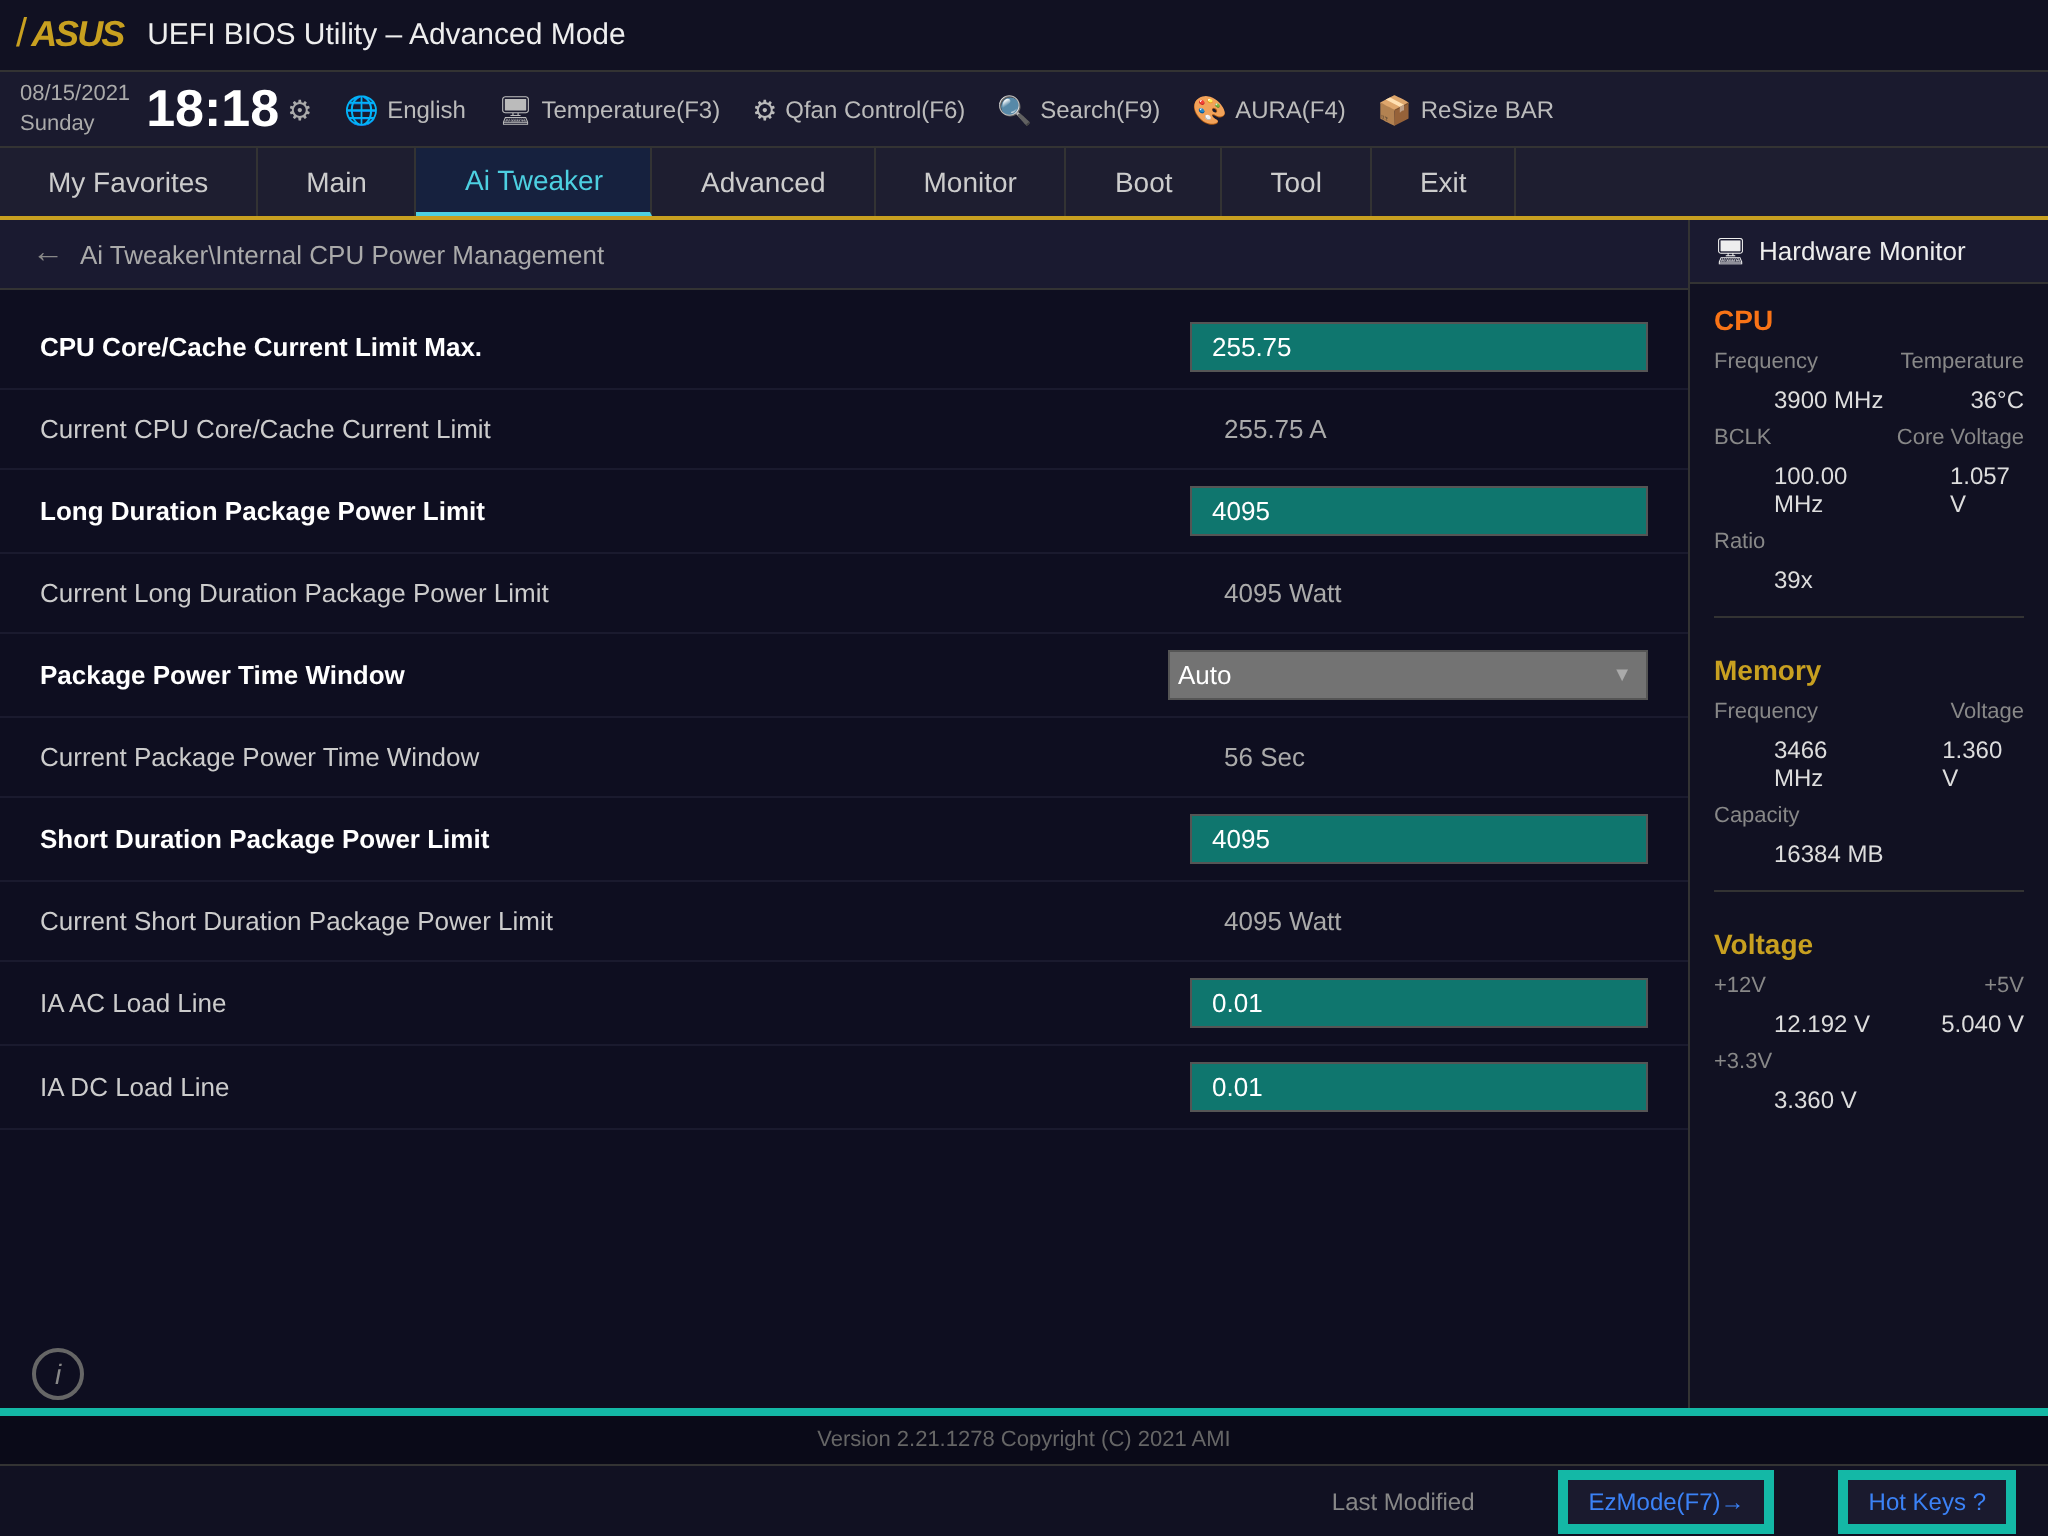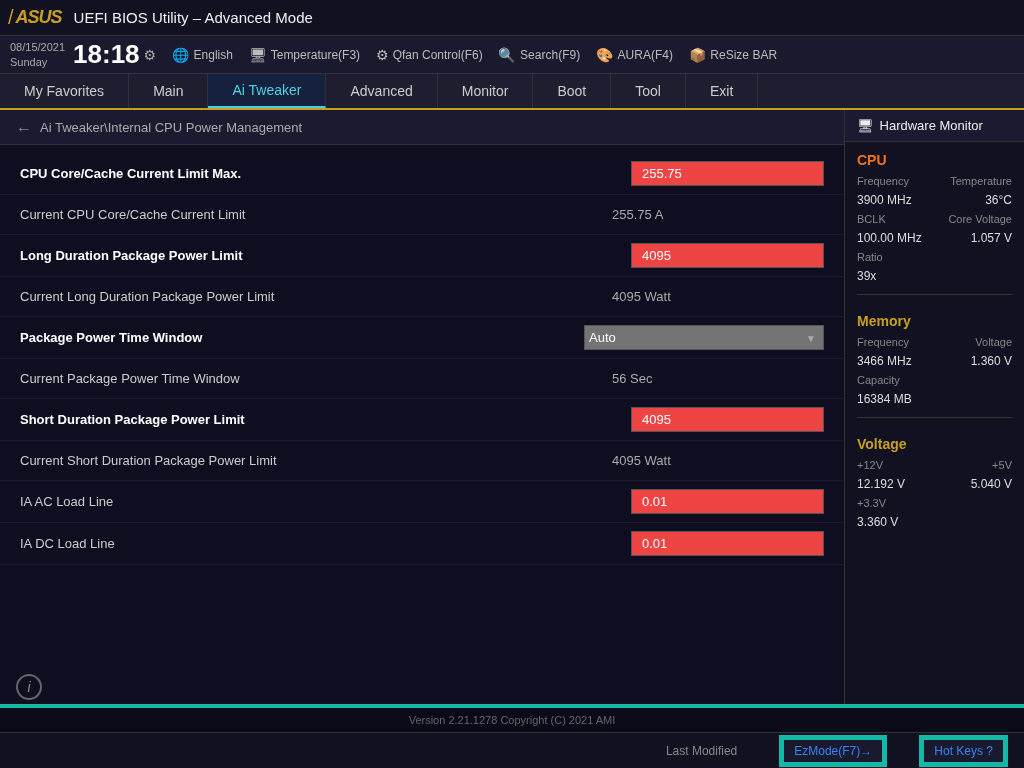--- a/index.html
+++ b/index.html
@@ -180,25 +180,25 @@
       font-weight: bold;
     }
     .settings-value {
       font-size: 13px;
       color: #aaa;
       min-width: 220px;
       text-align: left;
       padding-left: 8px;
     }
     .settings-input {
-      background: #ef4444;
+      background: #0f766e;
       border: 1px solid #555;
       color: #fff;
       padding: 4px 10px;
-      width: 193px;
+      width: 229px;
       font-size: 13px;
       outline: none;
     }
     .settings-select {
       background: #737373;
       border: 1px solid #555;
       color: #fff;
       padding: 4px 4px;
       width: 240px;
       font-size: 13px;
@@ -250,20 +250,21 @@
       justify-content: space-between;
       padding: 3px 12px;
     }
     .hw-label {
       font-size: 11px;
       color: #888;
     }
     .hw-value {
       font-size: 12px;
       color: #ddd;
+      margin-left: 30px;
     }
     .hw-divider {
       border: none;
       border-top: 1px solid #333;
       margin: 8px 12px;
     }
 
     
     .info-icon {
       position: absolute;

